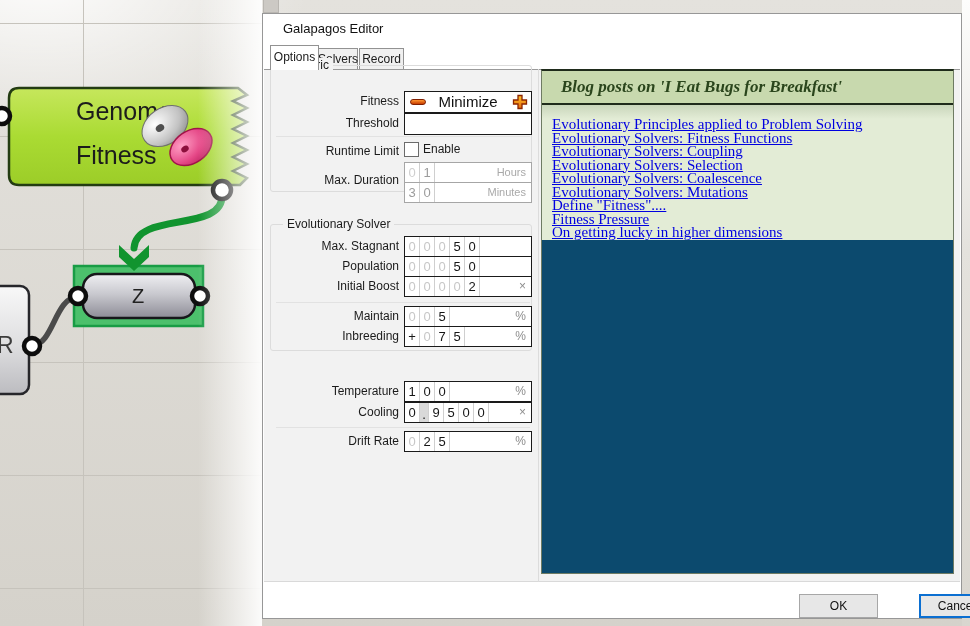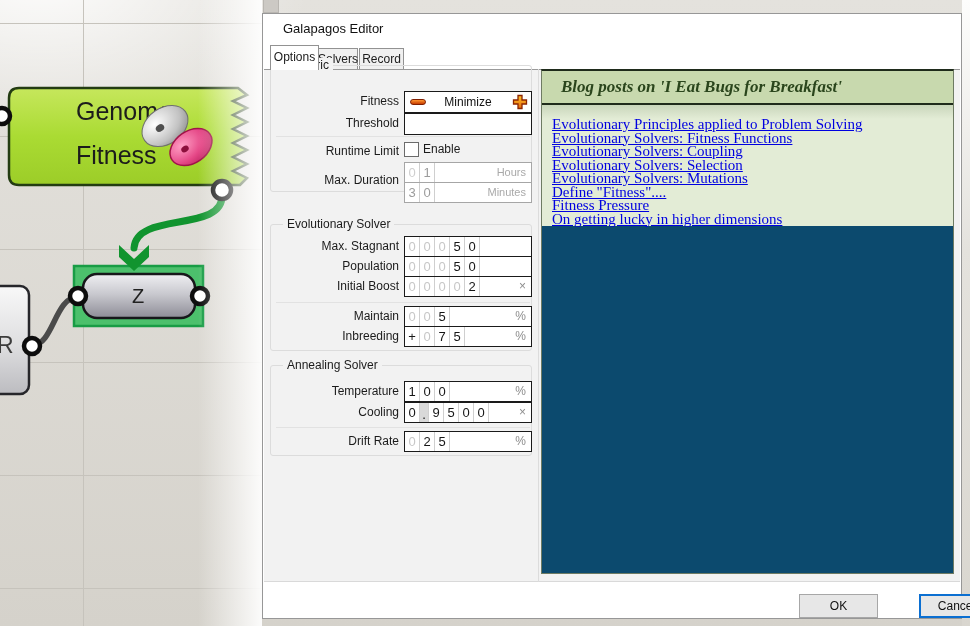--- a/index.html
+++ b/index.html
@@ -50,21 +50,21 @@
   .numfield .cell.mut{color:#c7c7c7;}
   .numfield .cell.dec{width:8px;background:#d9d9d9;line-height:24px;}
   .numfield .sfx{position:absolute;right:5px;top:0;line-height:19px;color:#8d8d8d;font-size:12px;}
   .numfield.dis{border-color:#a6a6a6;}
   .numfield.dis .cell{color:#9c9c9c;}
   .numfield.dis .cell.mut{color:#cfcfcf;}
   .numfield.dis .sfx{color:#a9a9a9;font-size:11px;}
 
   .fitctl{position:absolute;left:141px;top:77px;width:126px;height:20px;background:#fff;
     border:1px solid #1a1a1a;z-index:3;}
-  .fit-val{position:absolute;left:0;right:0;text-align:center;line-height:20px;font-size:12px;color:#111;}
+  .fit-val{position:absolute;left:0;right:0;text-align:center;line-height:20px;font-size:15px;color:#111;}
   .minus{position:absolute;left:5px;top:7px;width:16px;height:6px;border-radius:3px;
     background:linear-gradient(#ff9630,#c63c00);border:1px solid #801f00;box-sizing:border-box;}
   .plusbox{position:absolute;right:3px;top:2px;width:16px;height:16px;}
   .txtfield{position:absolute;left:141px;top:99px;width:126px;height:20px;background:#fff;
     border:1px solid #1a1a1a;z-index:3;}
   .chk{position:absolute;left:141px;top:128px;width:13px;height:13px;background:#fff;
     border:1px solid #6b6b6b;z-index:3;}
   .enlbl{position:absolute;left:160px;top:128px;font-size:12px;z-index:3;}
 
   
@@ -258,23 +258,20 @@
   </div>
   <div class="flabel" style="top:315px;">Inbreeding</div>
   <div class="numfield" style="left:141px;top:312px;">
     <span class="cell">+</span>
     <span class="cell mut">0</span>
     <span class="cell">7</span>
     <span class="cell">5</span>
     <span class="sfx">%</span>
   </div>
 
-  <div class="group" style="left:7px;top:351px;width:262px;height:91px;">
-    <span class="glabel">Annealing Solver</span>
-  </div>
   <div class="flabel" style="top:370px;">Temperature</div>
   <div class="numfield" style="left:141px;top:367px;">
     <span class="cell">1</span>
     <span class="cell">0</span>
     <span class="cell">0</span>
     <span class="sfx">%</span>
   </div>
   <div class="flabel" style="top:391px;">Cooling</div>
   <div class="numfield" style="left:141px;top:388px;">
     <span class="cell">0</span>
@@ -296,20 +293,21 @@
 
   <div class="blog">
     <div class="blog-head">
       <span>Blog posts on 'I Eat Bugs for Breakfast'</span>
     </div>
     <div class="blog-links">
       <a href="#">Evolutionary Principles applied to Problem Solving</a>
       <a href="#">Evolutionary Solvers: Fitness Functions</a>
       <a href="#">Evolutionary Solvers: Coupling</a>
       <a href="#">Evolutionary Solvers: Selection</a>
+      <a href="#">Evolutionary Solvers: Coalescence</a>
       <a href="#">Evolutionary Solvers: Mutations</a>
       <a href="#">Define "Fitness"....</a>
       <a href="#">Fitness Pressure</a>
       <a href="#">On getting lucky in higher dimensions</a>
     </div>
   </div>
 
   <button class="btn" style="left:536px;width:79px;">OK</button>
   <button class="btn def" style="left:656px;width:75px;">Cancel</button>
 </div>

